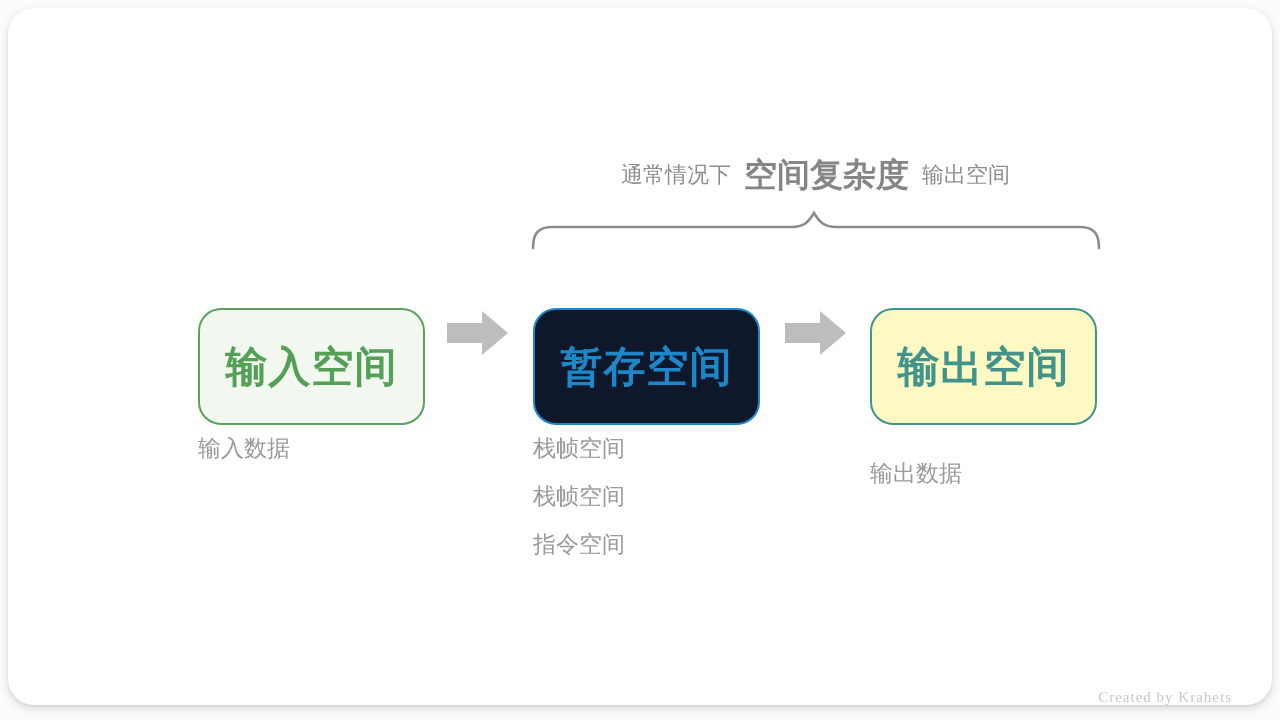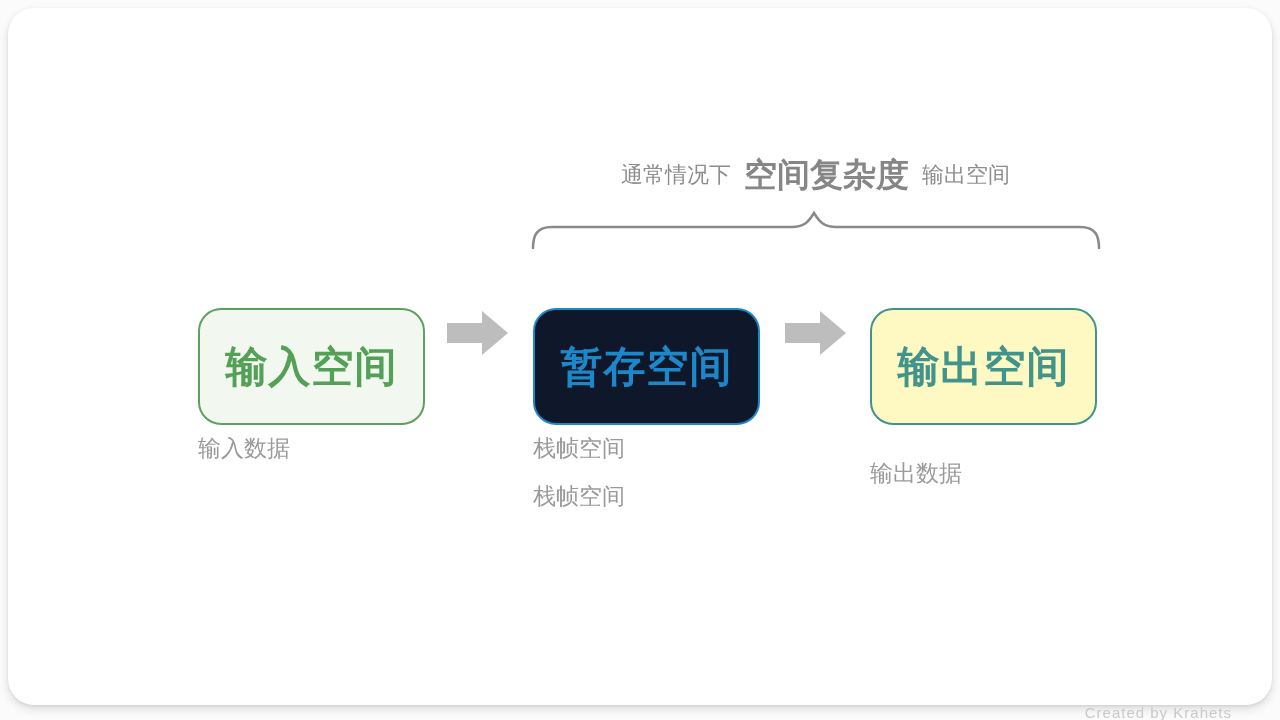--- a/index.html
+++ b/index.html
@@ -62,22 +62,22 @@
     font-size: 23px;
     font-weight: 500;
   }
   .label-col-1 { left: 190px; }
   .label-col-2 { left: 525px; }
   .label-col-3 { left: 862px; margin-top: 25px; }
   .label-line { height: 48px; line-height: 40px; }
   
   .watermark {
     position: absolute;
-    right: 40px; top: 696px;
-    font-family: Liberation Sans, sans-serif;
+    right: 40px; top: 681px;
+    font-family: Liberation Serif, serif;
     font-size: 15px;
     letter-spacing: 1px;
     color: #c9c9c9;
     text-align: center;
   }
 </style>
 </head>
 <body>
 
 <div class="card">
@@ -108,20 +108,21 @@
   <svg class="arrow arrow-2" viewBox="0 0 62 46">
     <polygon points="0,13 35,13 35,1 61,23 35,45 35,33 0,33"></polygon>
   </svg>
 
   <div class="label-col label-col-1">
     <div class="label-line">输入数据</div>
   </div>
   <div class="label-col label-col-2">
     <div class="label-line">栈帧空间</div>
     <div class="label-line">栈帧空间</div>
+    <div class="label-line">指令空间</div>
   </div>
   <div class="label-col label-col-3">
     <div class="label-line">输出数据</div>
   </div>
 
   <div class="watermark">Created by Krahets</div>
 
 </div>
 
 </body></html>

